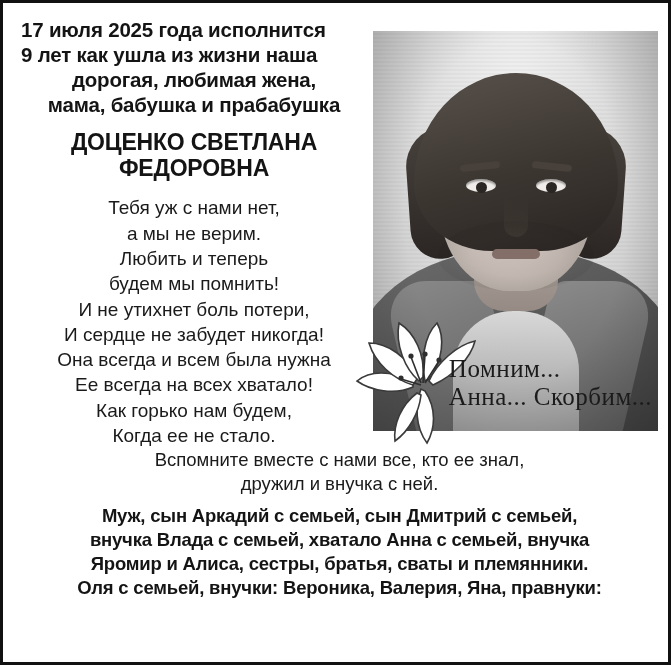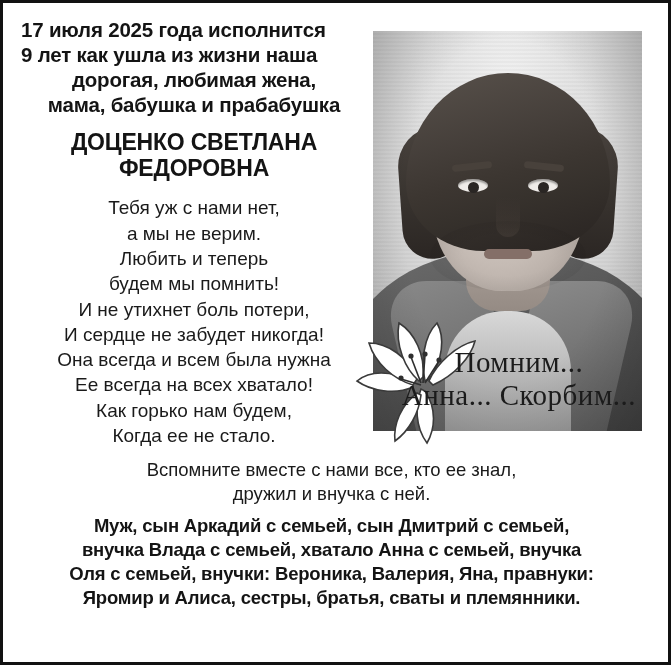--- a/index.html
+++ b/index.html
@@ -14,21 +14,21 @@
     color: #141414;
     overflow: hidden;
   }
   .memorial {
     position: relative;
     width: 671px;
     height: 665px;
     box-sizing: border-box;
     border: 3px solid #111111;
     background: #ffffff;
-    padding: 14px 26px 10px 18px;
+    padding: 14px 10px 10px 18px;
   }
   .top-area {
     display: flex;
     flex-direction: row;
     align-items: flex-start;
   }
   .left-col {
     width: 352px;
     flex: 0 0 352px;
     box-sizing: border-box;
@@ -250,31 +250,31 @@
     position: absolute;
     left: -22px;
     bottom: -16px;
     width: 150px;
     height: 130px;
   }
   .tribute {
     position: absolute;
     right: 6px;
     bottom: 20px;
-    text-align: center;
+    text-align: left;
     font-family: "Liberation Serif", serif;
-    font-size: 29px;
+    font-size: 25px;
     line-height: 1.12;
     color: #1b1b1b;
     letter-spacing: 0.5px;
   }
   .tribute .t1 { display: block; font-style: normal; }
   .tribute .t2 { display: block; }
   .invite {
-    margin-top: 10px;
+    margin-top: 0;
     text-align: center;
     font-size: 18.5px;
     line-height: 1.3;
     color: #1a1a1a;
   }
   .invite div { white-space: nowrap; }
   .family {
     margin-top: 8px;
     text-align: center;
     font-size: 18.5px;
@@ -379,17 +379,17 @@
   </div>
 
   <div class="invite">
     <div>Вспомните вместе с нами все, кто ее знал,</div>
     <div>дружил и внучка с ней.</div>
   </div>
 
   <div class="family">
     <div>Муж, сын Аркадий с семьей, сын Дмитрий с семьей,</div>
     <div>внучка Влада с семьей, хватало Анна с семьей, внучка</div>
+    <div>Яромир и Алиса, сестры, братья, сваты и племянники.</div>
     <div>Оля с семьей, внучки: Вероника, Валерия, Яна, правнуки:</div>
-    <div>Яромир и Алиса, сестры, братья, сваты и племянники.</div>
   </div>
 
 </div>
 
 </body></html>

